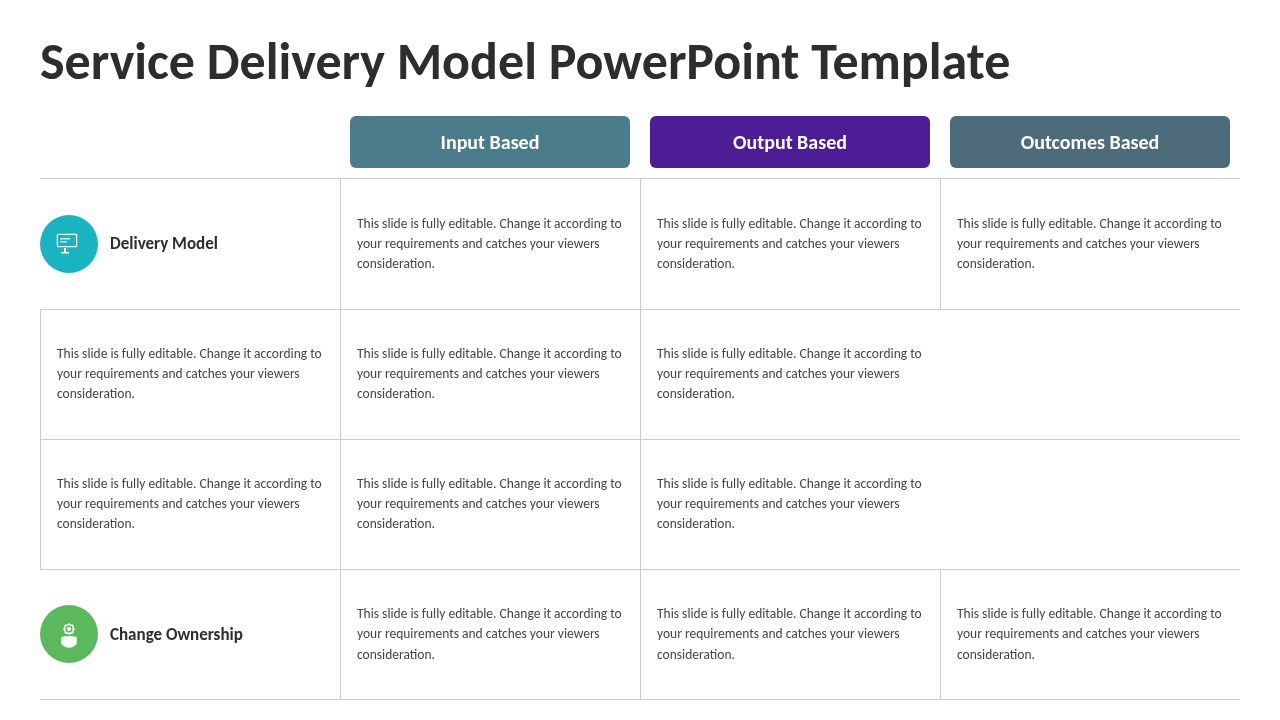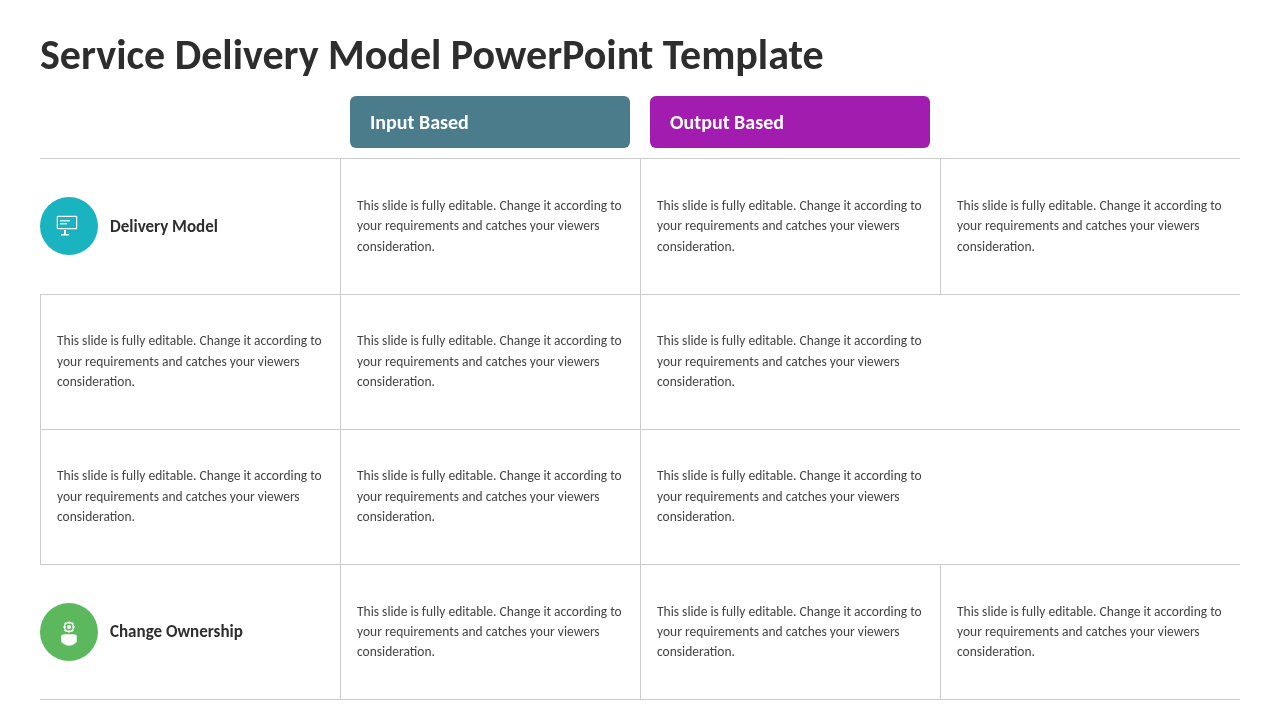--- a/index.html
+++ b/index.html
@@ -13,24 +13,24 @@
 
     .slide {
       width: 1280px;
       height: 720px;
       padding: 30px 40px 20px 40px;
       display: flex;
       flex-direction: column;
     }
 
     .title {
-      font-size: 42px;
+      font-size: 52px;
       font-weight: 700;
       color: #2d2d2d;
-      margin-bottom: 16px;
+      margin-bottom: 24px;
       line-height: 1.2;
     }
 
     .table-container {
       flex: 1;
       display: flex;
       flex-direction: column;
     }
 
     
@@ -40,35 +40,36 @@
       margin-bottom: 10px;
     }
 
     .header-empty {
       
     }
 
     .header-cell {
       display: flex;
       align-items: center;
+      justify-content: center;
       padding: 14px 20px;
       border-radius: 6px;
       margin: 0 10px;
       cursor: pointer;
     }
 
     .header-cell span {
       color: #ffffff;
       font-size: 20px;
       font-weight: 700;
       text-align: center;
     }
 
     .header-input { background-color: #4a7c8c; }
-    .header-output { background-color: #a21caf; }
+    .header-output { background-color: #4c1d95; }
     .header-outcomes { background-color: #4d6b7a; }
 
     
     .data-rows {
       flex: 1;
       display: flex;
       flex-direction: column;
     }
 
     .data-row {
@@ -136,20 +137,23 @@
 
   <div class="table-container">
 
     <div class="header-row">
       <div class="header-empty"></div>
       <div class="header-cell header-input">
         <span>Input Based</span>
       </div>
       <div class="header-cell header-output">
         <span>Output Based</span>
+      </div>
+      <div class="header-cell header-outcomes">
+        <span>Outcomes Based</span>
       </div>
     </div>
 
     <div class="data-rows">
 
       <div class="data-row">
         <div class="row-label">
           <div class="icon-circle icon-teal">
 
             <svg viewBox="0 0 32 32">

